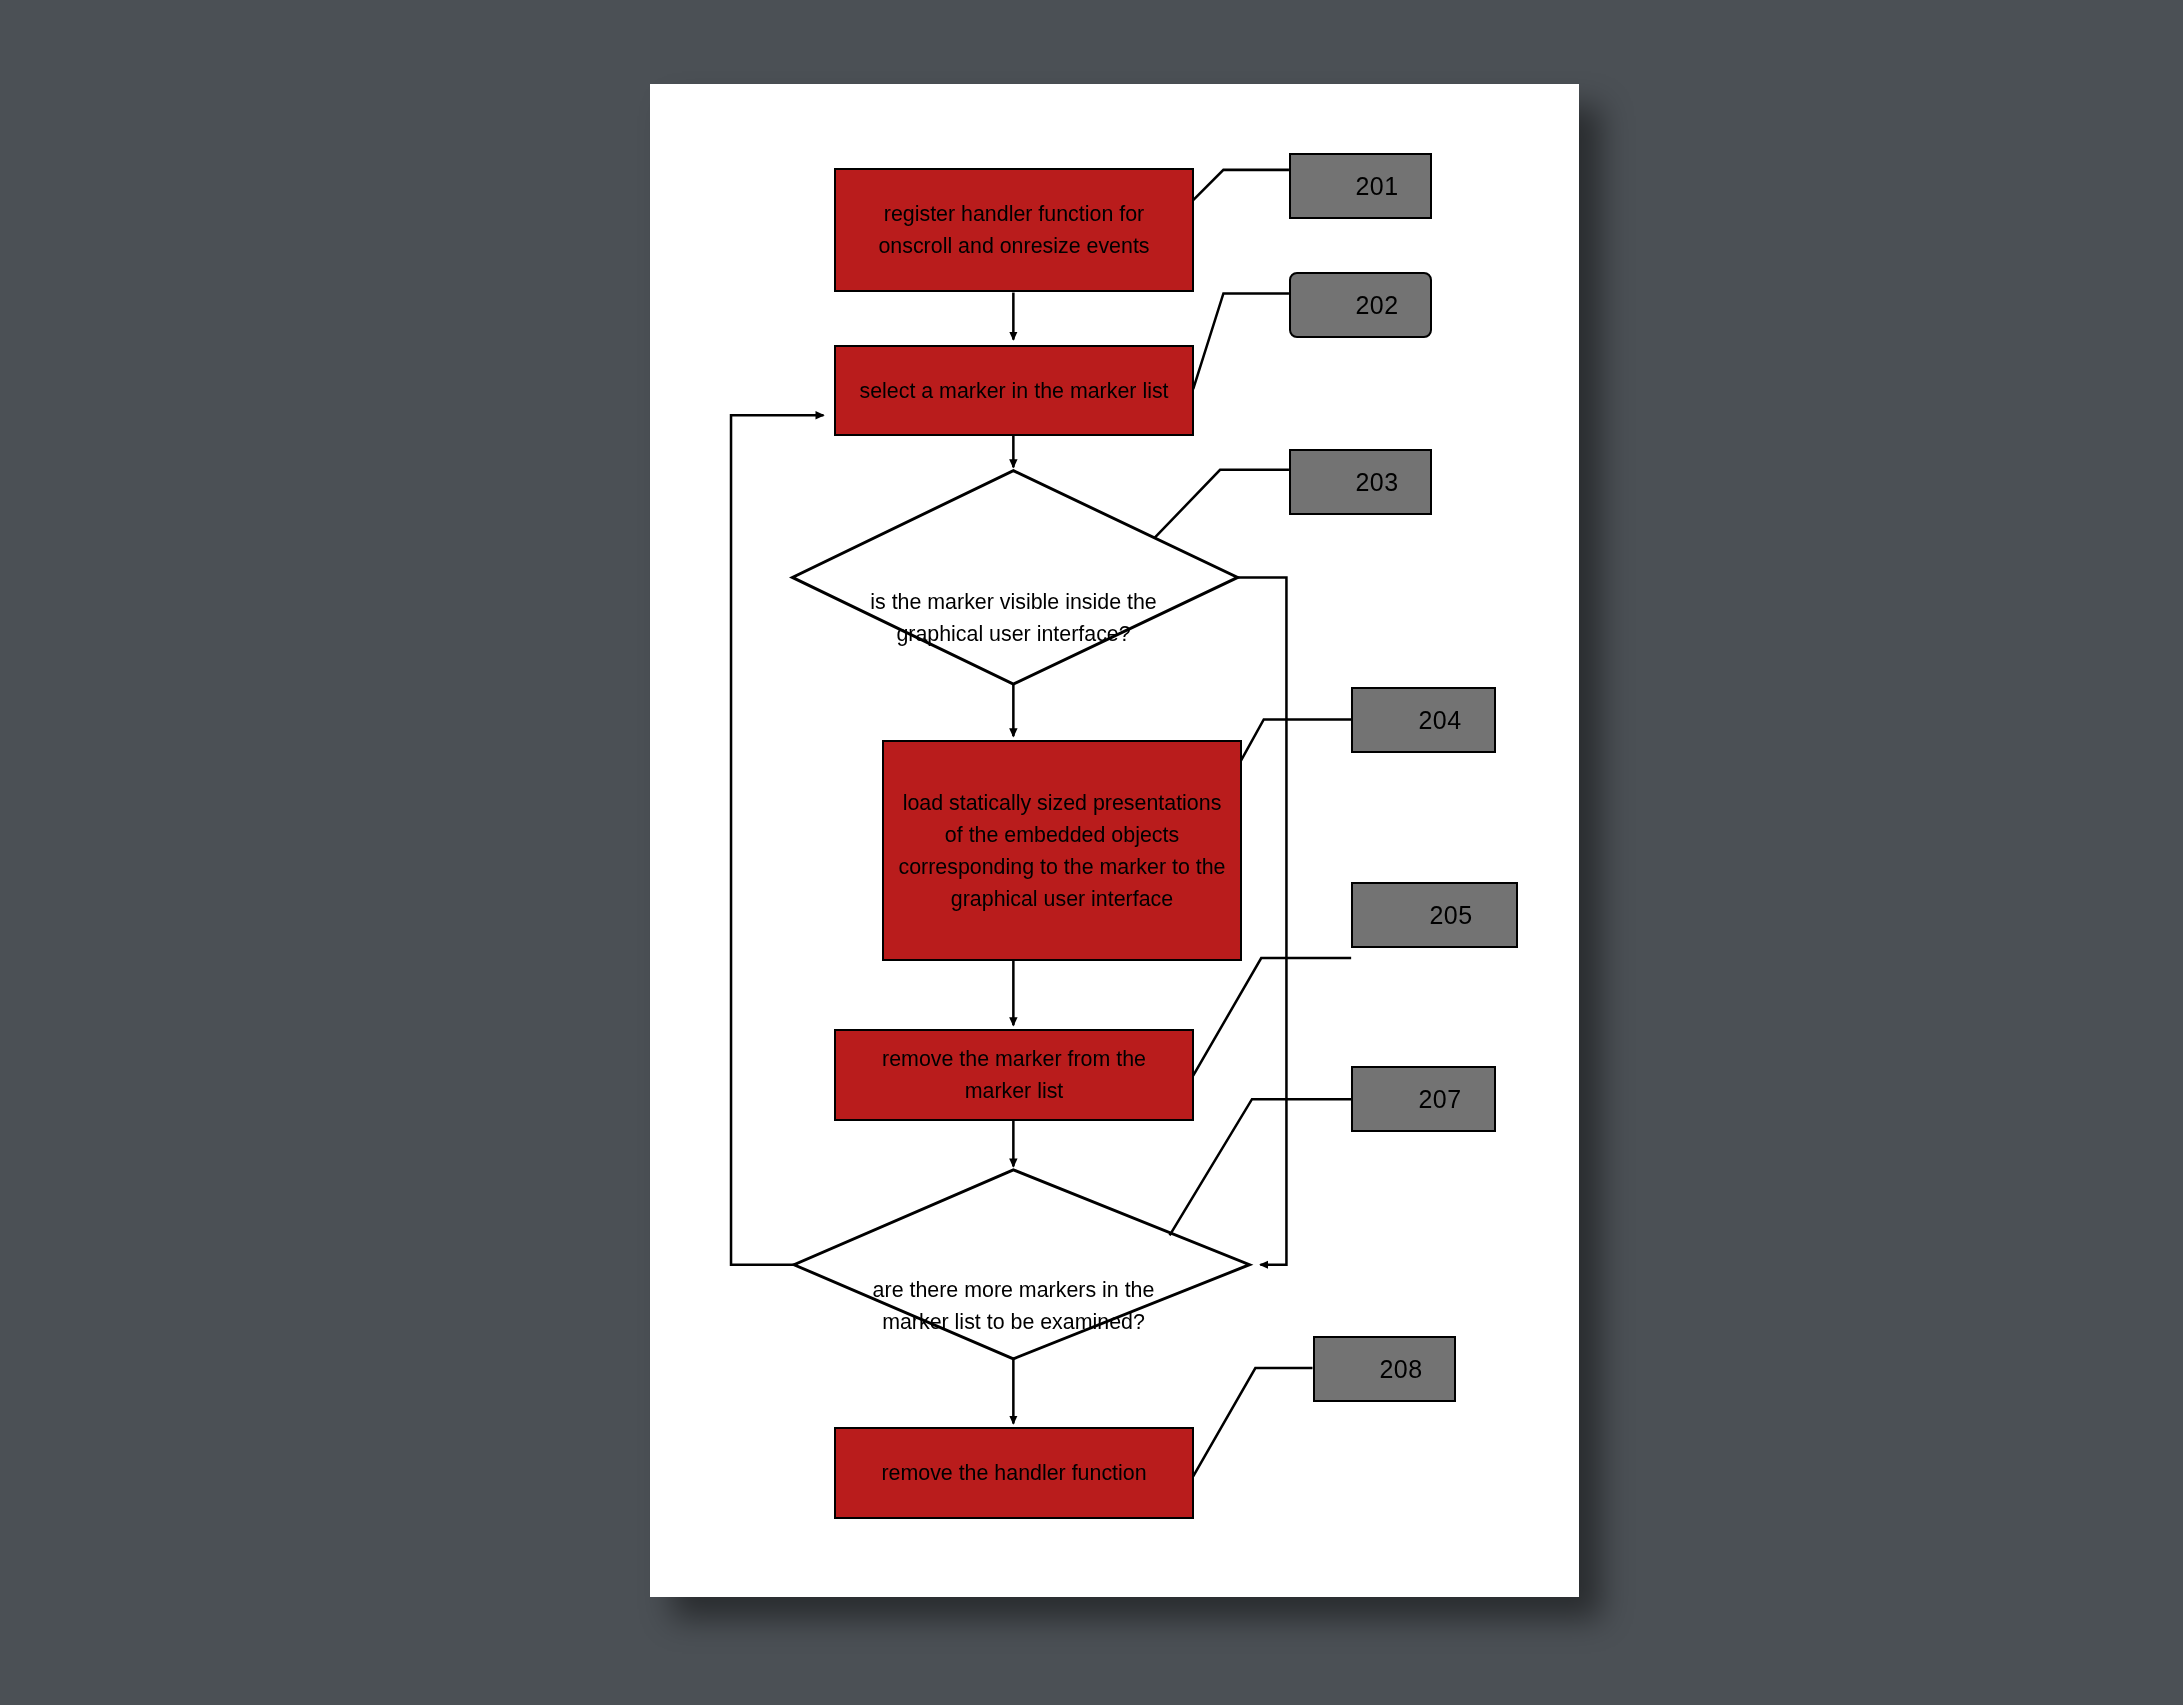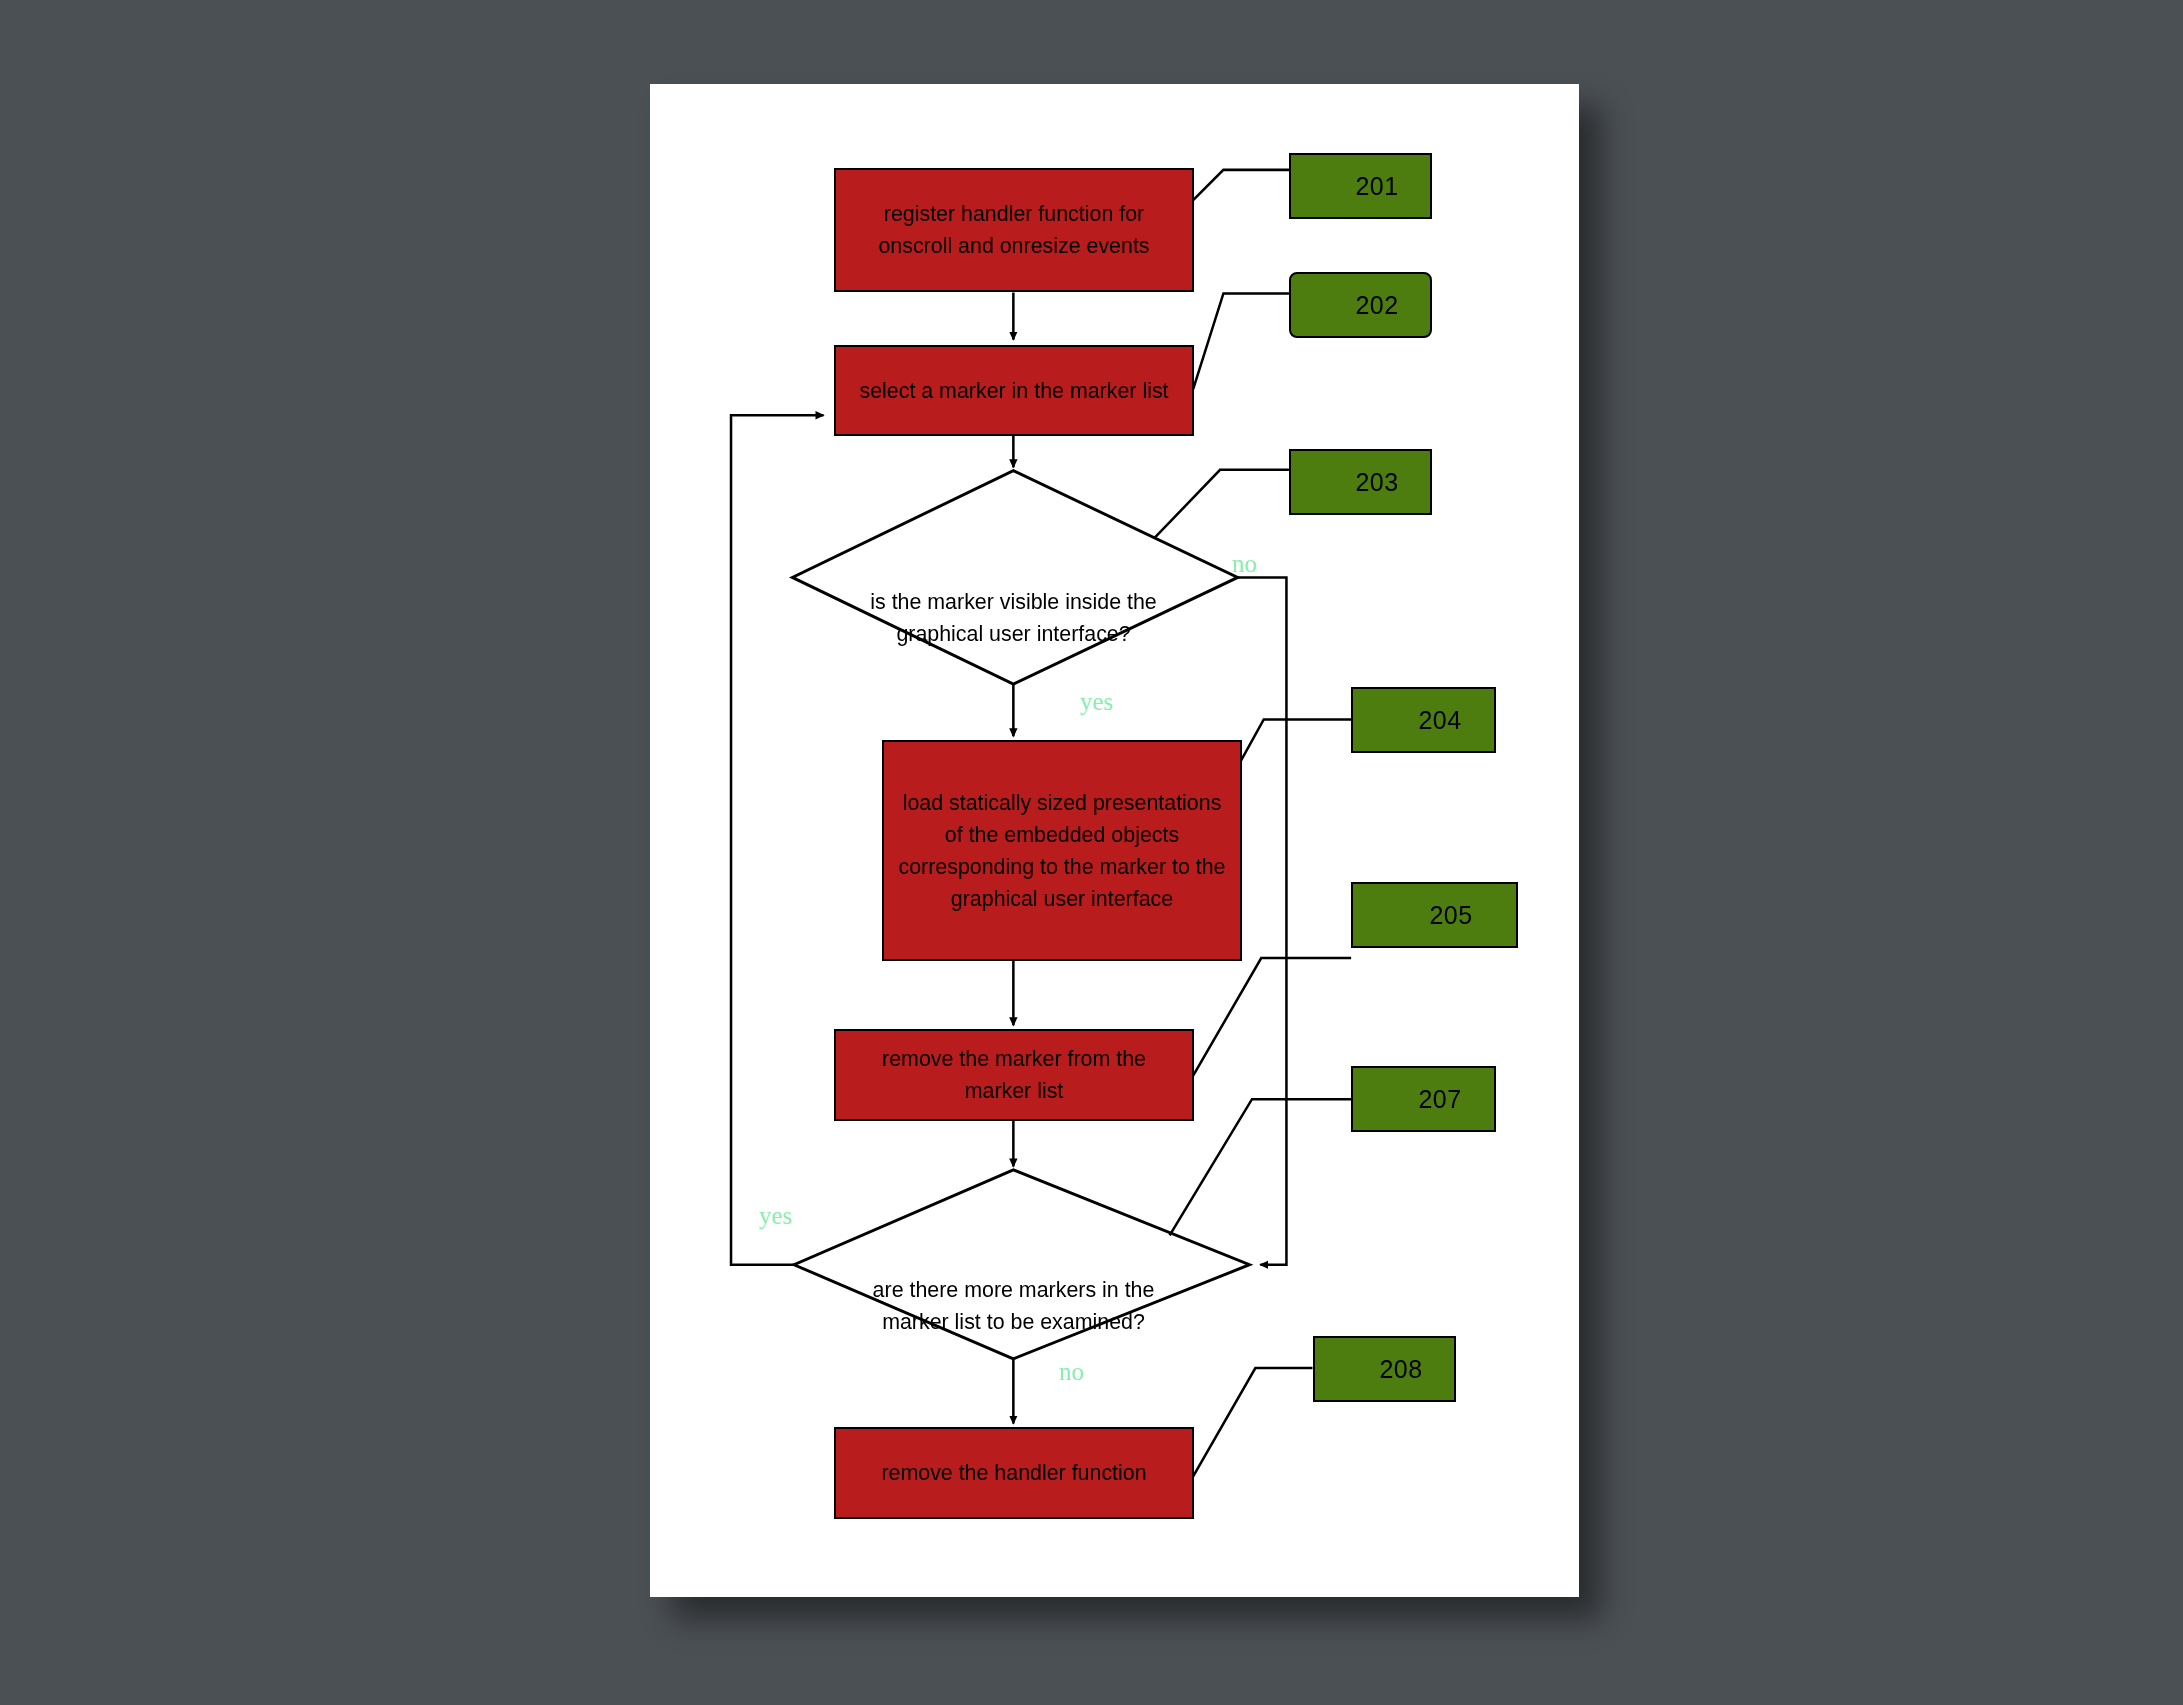--- a/index.html
+++ b/index.html
@@ -38,32 +38,32 @@
   .diamond-label{
     position:absolute;
     display:flex;align-items:flex-end;justify-content:center;
     text-align:center;color:#000;
     font-size:21.4px;line-height:32px;
     pointer-events:none;
   }
   .refbox{
     position:absolute;
     display:flex;align-items:center;justify-content:center;
-    background:#4d7c0f;
+    background:#737373;
     border:2.5px solid #000;
     box-sizing:border-box;
     color:#000;
     font-size:25px;
     font-family:"Liberation Sans", sans-serif;
     letter-spacing:0.4px;
     padding-left:33px;
   }
   .edgelabel{
     position:absolute;
-    color:#86efac;
+    color:#ffffff;
     font-size:25px;
     line-height:25px;
     font-family:Liberation Serif, serif;
     white-space:nowrap;
   }
 </style>
 </head>
 <body>
 
 <div id="stage">

